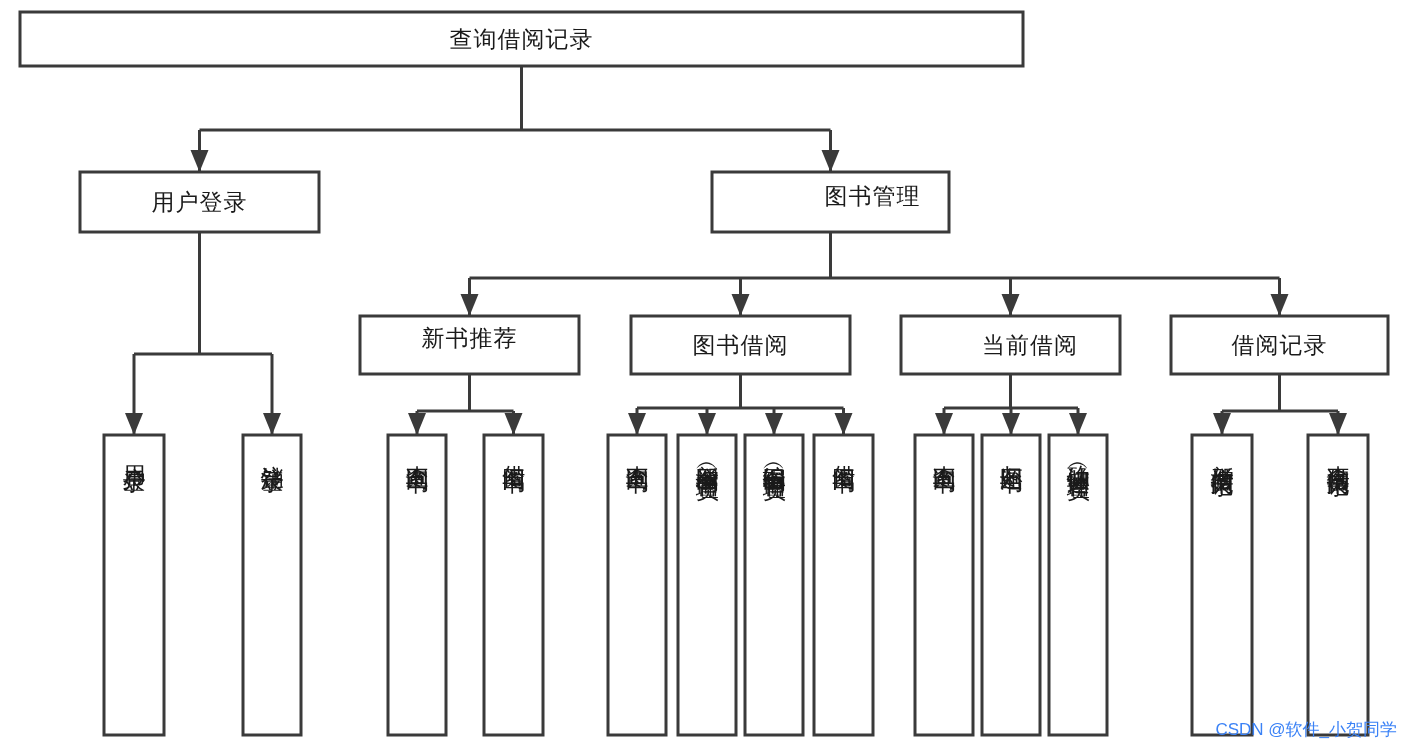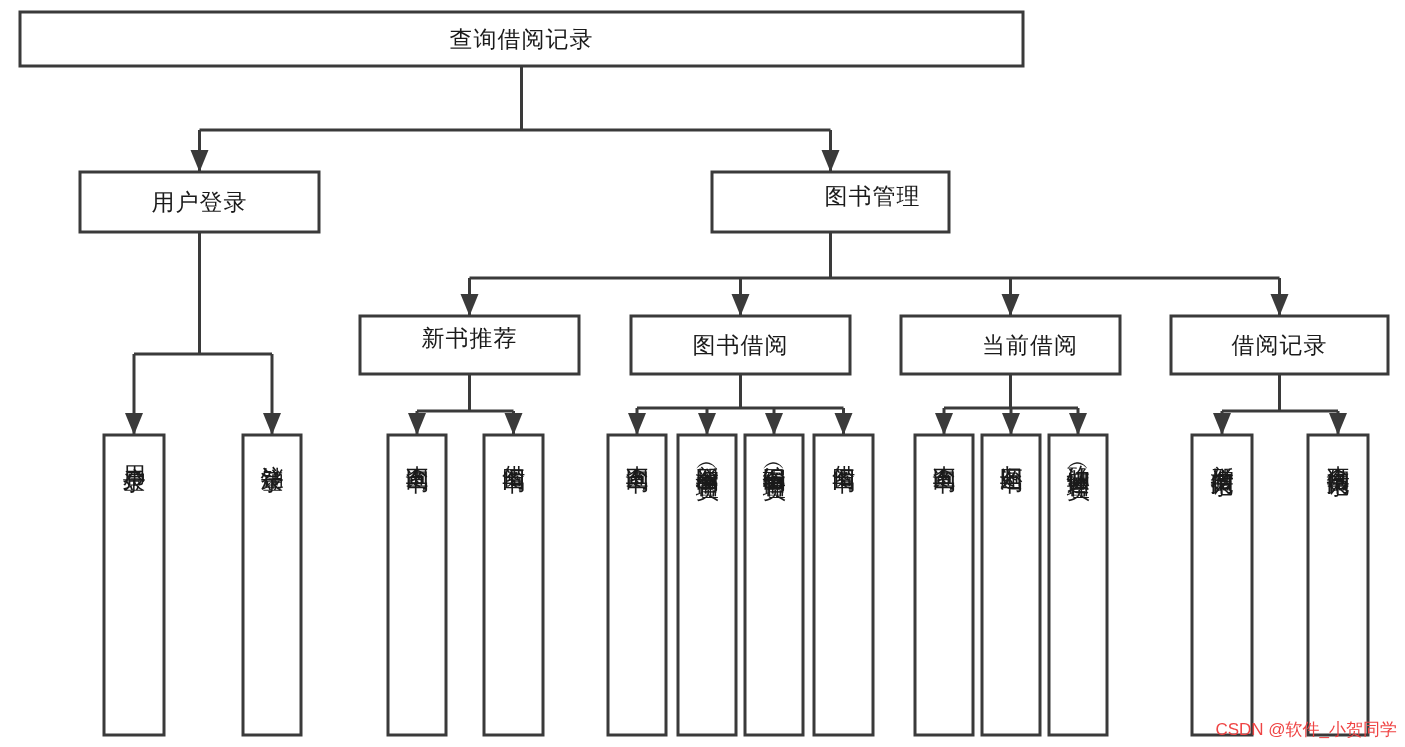--- a/index.html
+++ b/index.html
@@ -71,21 +71,21 @@
     color: #1a1a1a;
     white-space: nowrap;
     letter-spacing: 1px;
   }
   .watermark {
     position: absolute;
     right: 8px;
     bottom: 6px;
     font-family: "Liberation Sans", "DejaVu Sans", sans-serif;
     font-size: 17px;
-    color: #ef4444;
+    color: #3b82f6;
     white-space: nowrap;
     pointer-events: none;
   }
 </style>
 </head>
 <body>
 
 <div id="diagram-root">
   <svg id="flowchart" viewBox="0 0 1405 747">
     <g id="edges-layer">

